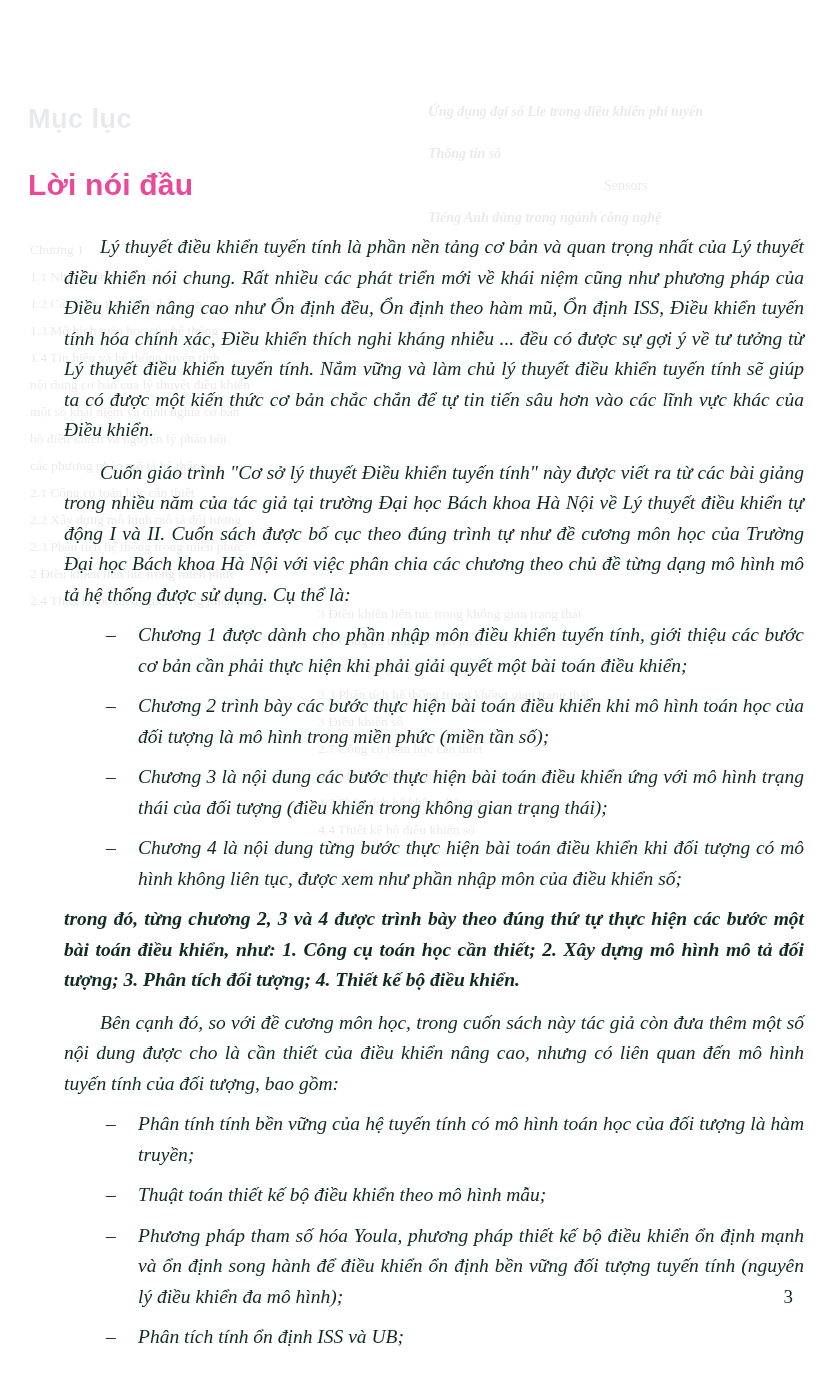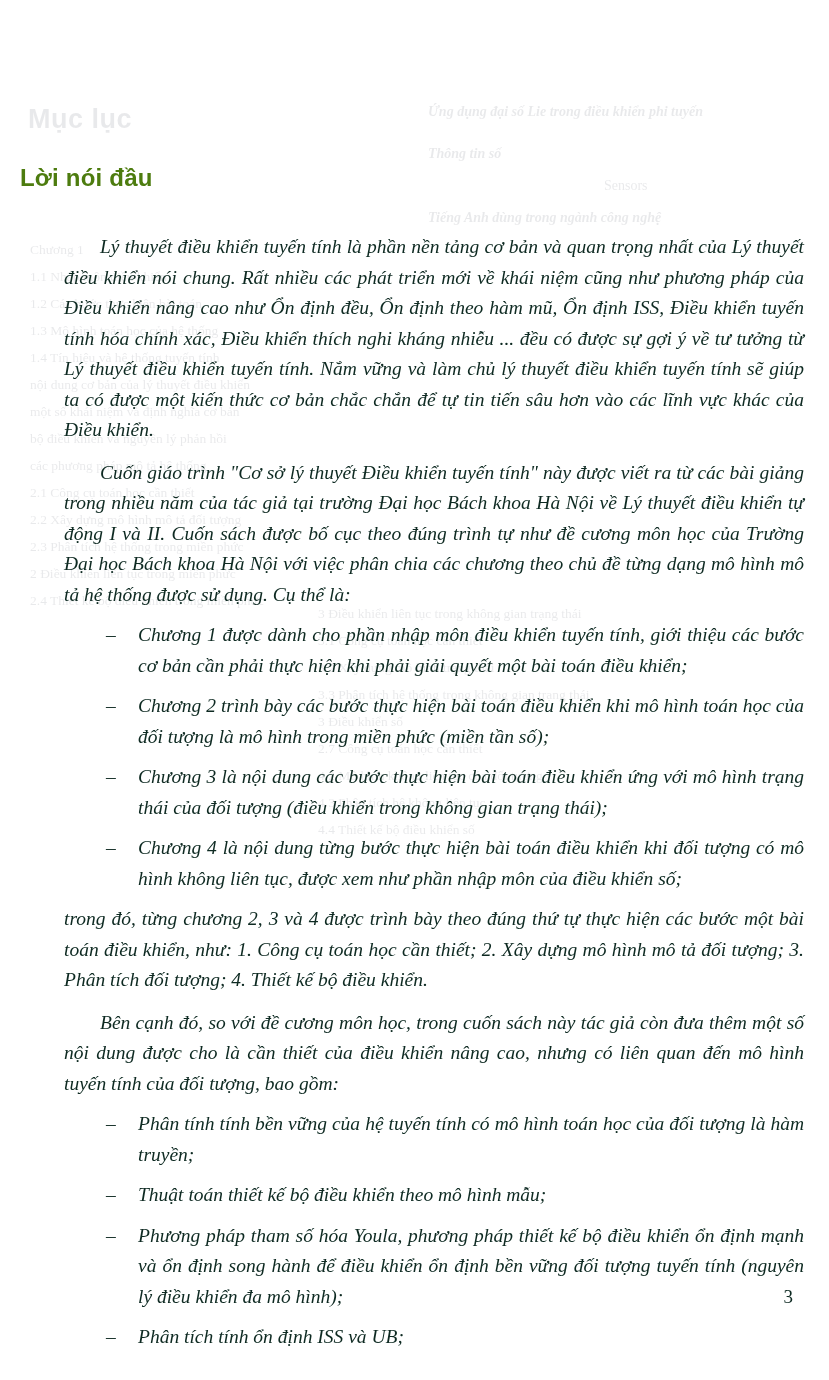--- a/index.html
+++ b/index.html
@@ -47,27 +47,27 @@
     white-space: nowrap;
   }
 
   .page {
     position: absolute;
     inset: 0;
   }
 
   .heading {
     position: absolute;
-    left: 20px;
+    left: 28px;
     top: 148px;
     font-family: "Liberation Sans", sans-serif;
     font-weight: bold;
-    font-size: 24px;
+    font-size: 30px;
     letter-spacing: 0.2px;
-    color: #4d7c0f;
+    color: #ec4899;
   }
 
   .body-area {
     position: absolute;
     left: 60px;
     top: 232px;
     width: 744px;
   }
 
   p.para {
@@ -96,21 +96,21 @@
     line-height: 30.5px;
     text-align: justify;
   }
   ul.dash-list li .dash {
     position: absolute;
     left: 46px;
     top: 0;
     font-style: normal;
   }
 
-  .gap-top { margin-top: 14px; }
+  .gap-top { margin-top: 14px; font-weight: bold; }
 
   .page-number {
     position: absolute;
     right: 36px;
     bottom: 72px;
     font-size: 19px;
     font-family: "Liberation Serif", serif;
     color: #0e2a22;
   }
 </style>

